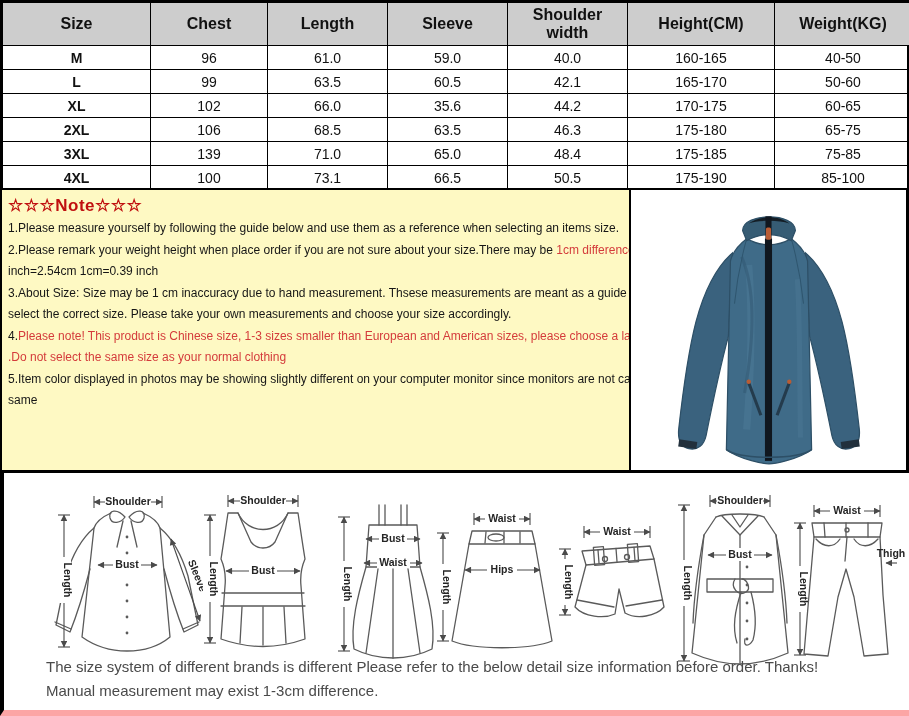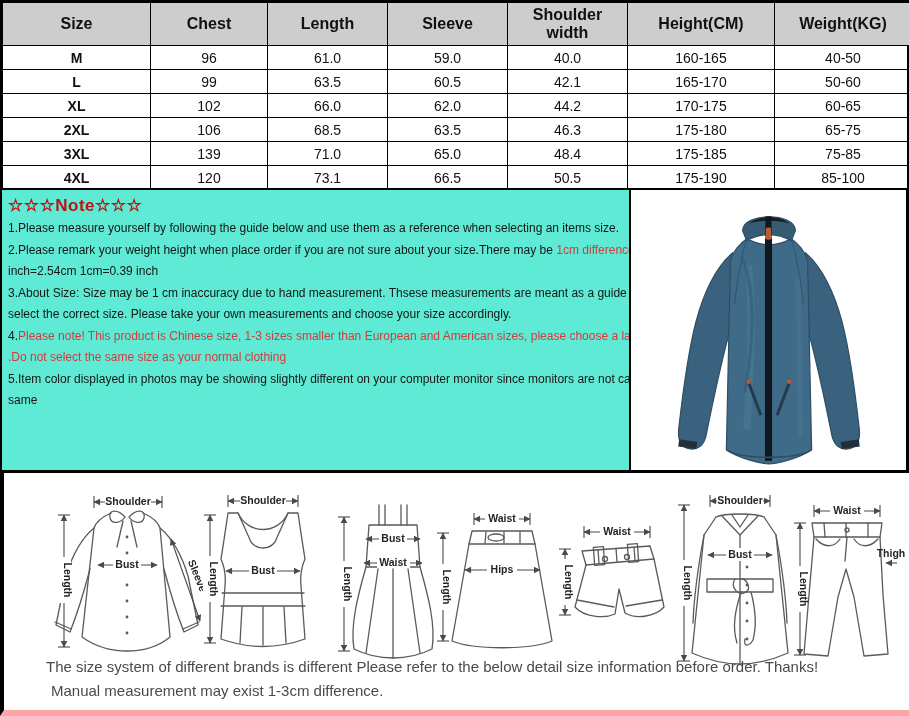--- a/index.html
+++ b/index.html
@@ -21,40 +21,40 @@
     border: 1.5px solid #000; text-align: center; vertical-align: middle;
     font-size: 14px; color:#111; padding: 0 2px;
   }
   table.size-table th { font-size: 16px; font-weight: bold; background: #cdcdcd; height: 43px; line-height: 1.15; }
   table.size-table td { height: 24px; }
   td.size-col { font-weight: bold; font-size: 15px; }
   .c0{width:148px}.c1{width:117px}.c2{width:120px}.c3{width:120px}.c4{width:120px}.c5{width:147px}.c6{width:137px}
   
   .note-box {
     position: absolute; left: 0; top: 190px; width: 703px; height: 280px;
-    background: #5eead4; border-left: 2px solid #000;
+    background: #fef9c3; border-left: 2px solid #000;
     padding: 4px 10px 0 6px;
   }
   .note-title { font-size: 17px; font-weight: bold; color: #c01010; margin: 1px 0 2px; letter-spacing: .5px; }
   .note-box p { font-size: 12px; line-height: 21.5px; color: #161616; }
   .note-box p span.red { color: #d43b3b; }
   
   .jacket-box {
     position: absolute; left: 629px; top: 190px; width: 280px; height: 280px;
     background: #fff; border-left: 2px solid #000; border-right: 3px solid #000;
   }
   .jacket-box svg { display:block; margin: 4px auto 0; }
   
   .diagram-box {
     position: absolute; left: 0; top: 470px; width: 909px; height: 246px;
     background: #fff; border-top: 3px solid #000; border-left: 4px solid #000; border-bottom: 6px solid #fca5a5;
   }
   .diagram-box svg.sketches { position:absolute; left: 0; top: 2px; }
   .diagram-footer { position: absolute; left: 42px; top: 182px; color: #4a4a4a; font-size: 15px; line-height: 24px; }
-  .diagram-footer .l2 { margin-left: 5px; }
+  .diagram-footer .l2 { }
   
   .dl { font: bold 10.5px "Liberation Sans", sans-serif; fill: #252525; }
   .ol { stroke: #5a5a5a; fill: none; stroke-width: 1.3; stroke-linejoin: round; stroke-linecap: round; }
   .ar { stroke: #4a4a4a; stroke-width: 1.1; }
   .tk { stroke: #4a4a4a; stroke-width: 1.1; }
 </style>
 </head>
 <body>
 
 <div class="page">
@@ -97,21 +97,21 @@
           <td>63.5</td>
           <td>60.5</td>
           <td>42.1</td>
           <td>165-170</td>
           <td>50-60</td>
         </tr>
         <tr>
           <td class="size-col">XL</td>
           <td>102</td>
           <td>66.0</td>
-          <td>62.0</td>
+          <td>35.6</td>
           <td>44.2</td>
           <td>170-175</td>
           <td>60-65</td>
         </tr>
         <tr>
           <td class="size-col">2XL</td>
           <td>106</td>
           <td>68.5</td>
           <td>63.5</td>
           <td>46.3</td>
@@ -122,21 +122,21 @@
           <td class="size-col">3XL</td>
           <td>139</td>
           <td>71.0</td>
           <td>65.0</td>
           <td>48.4</td>
           <td>175-185</td>
           <td>75-85</td>
         </tr>
         <tr>
           <td class="size-col">4XL</td>
-          <td>120</td>
+          <td>100</td>
           <td>73.1</td>
           <td>66.5</td>
           <td>50.5</td>
           <td>175-190</td>
           <td>85-100</td>
         </tr>
       </tbody>
     </table>
   </div>
 

